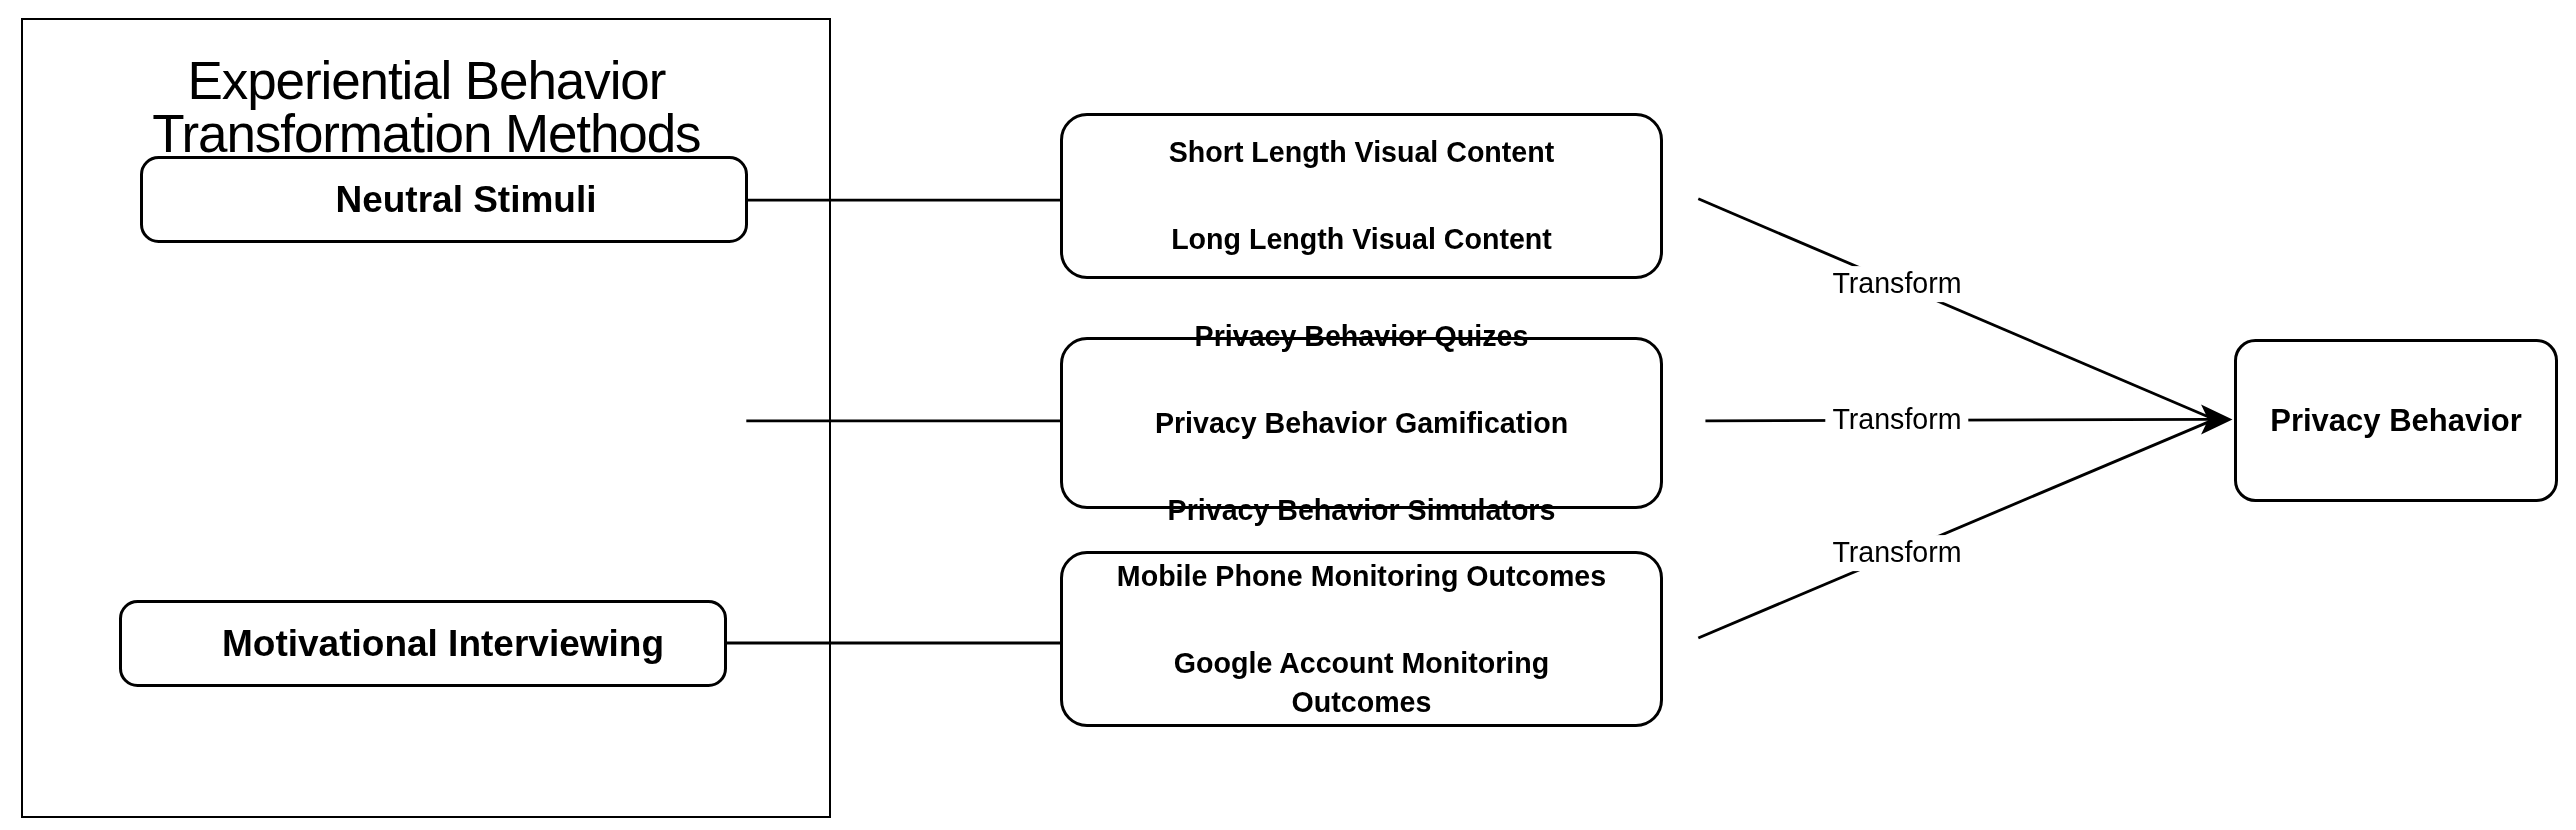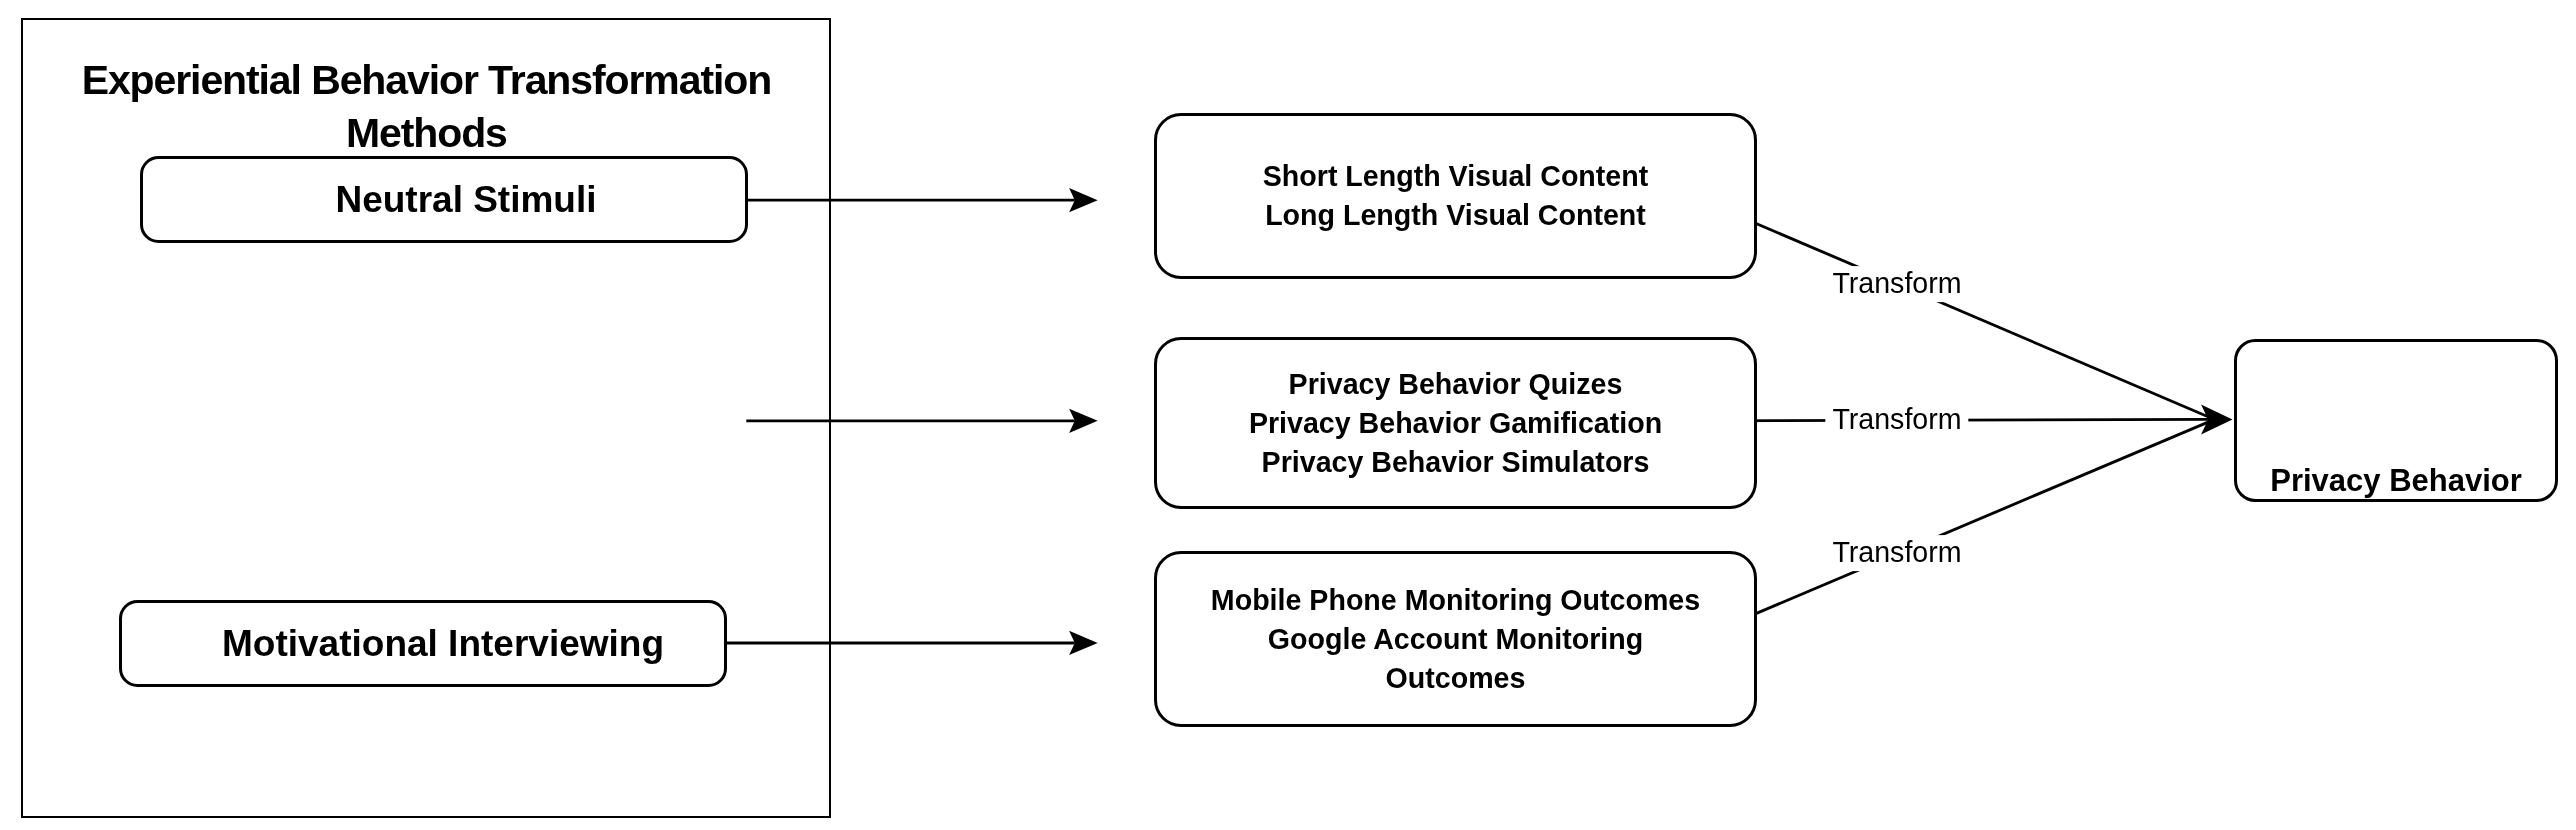--- a/index.html
+++ b/index.html
@@ -29,22 +29,22 @@
     border: 2.9px solid #000000;
     box-sizing: border-box;
     background: transparent;
     z-index: 0;
   }
   .group-title {
     position: absolute;
     left: 0; top: 34px;
     width: 100%;
     text-align: center;
-    font-size: 41px;
-    font-weight: bold;
+    font-size: 53px;
+    font-weight: normal;
     line-height: 53px;
     letter-spacing: -1.1px;
   }
   .node {
     position: absolute;
     background: #ffffff;
     border: 3.6px solid #000000;
     box-sizing: border-box;
     display: flex;
     flex-direction: column;
@@ -56,39 +56,39 @@
   }
   .method {
     width: 608px; height: 87px;
     border-radius: 18.6px;
     font-size: 37px;
   }
   .method-1 { left: 140px; top: 156px; padding-left: 44px; }
   .method-2 { left: 140px; top: 376px; }
   .method-3 { left: 119px; top: 600px; padding-left: 40px; }
   .intervention {
-    left: 1154px;
+    left: 1060px;
     width: 603px;
     border-radius: 27px;
     font-size: 28.6px;
     line-height: 39px;
+    gap: 48px;
   }
   .intervention-1 { top: 113px; height: 166px; }
   .intervention-2 { top: 337px; height: 172px; }
   .intervention-3 { top: 551px; height: 176px; }
   .iline {
     max-width: 521px;
     margin: 0 auto;
   }
   .outcome {
     left: 2234px; top: 339px;
     width: 324px; height: 163px;
     border-radius: 21.4px;
     font-size: 31px;
-    justify-content: flex-end;
   }
   .edge-label {
     position: absolute;
     transform: translate(-50%, -50%);
     background: #ffffff;
     padding: 1.4px 7.1px;
     font-size: 28.6px;
     font-weight: normal;
     white-space: nowrap;
     z-index: 3;

